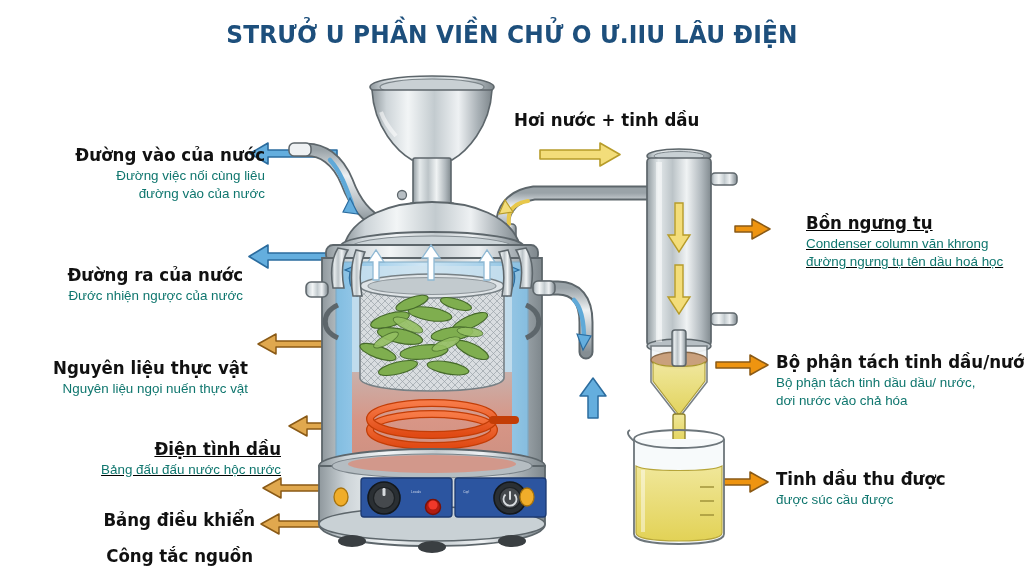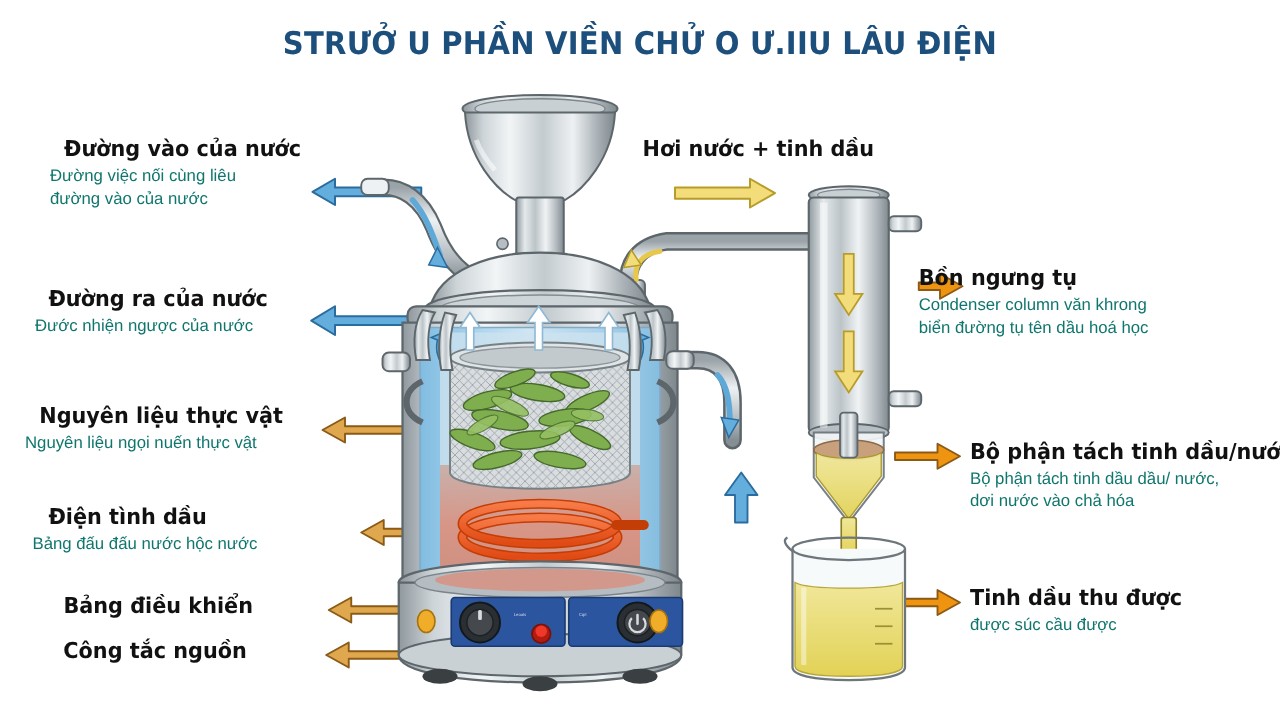--- a/index.html
+++ b/index.html
@@ -37,21 +37,21 @@
   }
   .callout .sub{
     font-size:13.4px;
     color:#0f766e;
     font-family:"Liberation Sans", sans-serif;
     line-height:1.32;
     white-space:nowrap;
     margin-top:1px;
   }
   .callout.r .hd,.callout.r .sub{transform-origin:left center;}
-  .callout.l{text-align:left;}
+  .callout.l{text-align:right;margin-top:35px;}
   .callout.l .hd,.callout.l .sub{transform-origin:right center;}
   .callout.r{text-align:left;}
 
   .svglayer{position:absolute;left:0;top:0;}
 </style>
 </head>
 <body>
 
 <div id="stage">
 
@@ -347,41 +347,41 @@
   <div class="callout l" style="left:28px;top:230px;width:215px;">
     <div class="hd">Đường ra của nước</div>
     <div class="sub">Đước nhiện ngược của nước</div>
   </div>
 
   <div class="callout l" style="left:20px;top:323px;width:228px;">
     <div class="hd">Nguyên liệu thực vật</div>
     <div class="sub">Nguyên liệu ngọi nuến thực vật</div>
   </div>
 
-  <div class="callout l" style="left:26px;top:404px;width:255px;">
+  <div class="callout l" style="left:26px;top:404px;width:255px;text-decoration:underline;">
     <div class="hd">Điện tình dầu</div>
     <div class="sub">Bảng đấu đấu nước hộc nước</div>
   </div>
 
   <div class="callout l" style="left:40px;top:475px;width:215px;">
     <div class="hd">Bảng điều khiển</div>
   </div>
 
   <div class="callout l" style="left:40px;top:511px;width:213px;">
     <div class="hd">Công tắc nguồn</div>
   </div>
 
   <div class="callout r" style="left:514px;top:110px;">
     <div class="hd">Hơi nước + tinh dầu</div>
   </div>
 
-  <div class="callout r" style="left:735px;top:213px;">
+  <div class="callout r" style="left:806px;top:213px;text-decoration:underline;">
     <div class="hd">Bồn ngưng tụ</div>
     <div class="sub">Condenser column văn khrong</div>
-    <div class="sub">biển đường tụ tên dầu hoá học</div>
+    <div class="sub">đường ngưng tụ tên dầu hoá học</div>
   </div>
 
   <div class="callout r" style="left:776px;top:352px;">
     <div class="hd">Bộ phận tách tinh dầu/nước</div>
     <div class="sub">Bộ phận tách tinh dầu dầu/ nước,</div>
     <div class="sub">dơi nước vào chả hóa</div>
   </div>
 
   <div class="callout r" style="left:776px;top:469px;">
     <div class="hd">Tinh dầu thu được</div>

